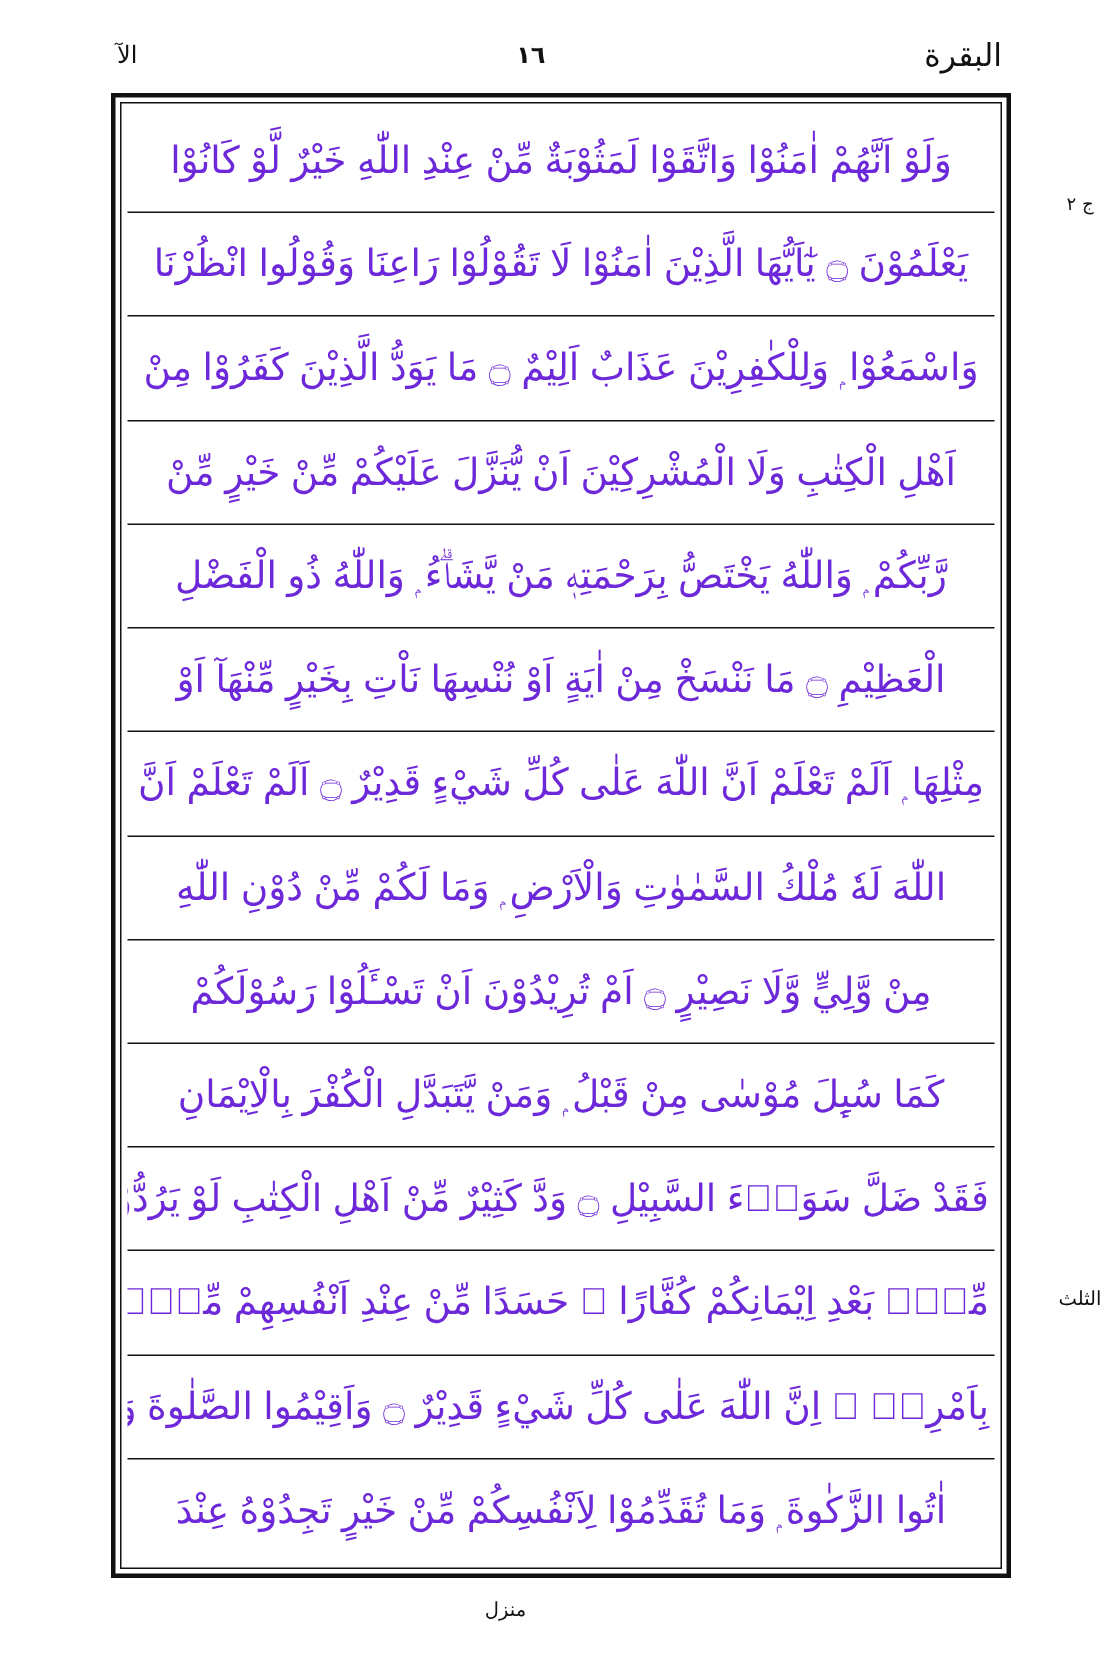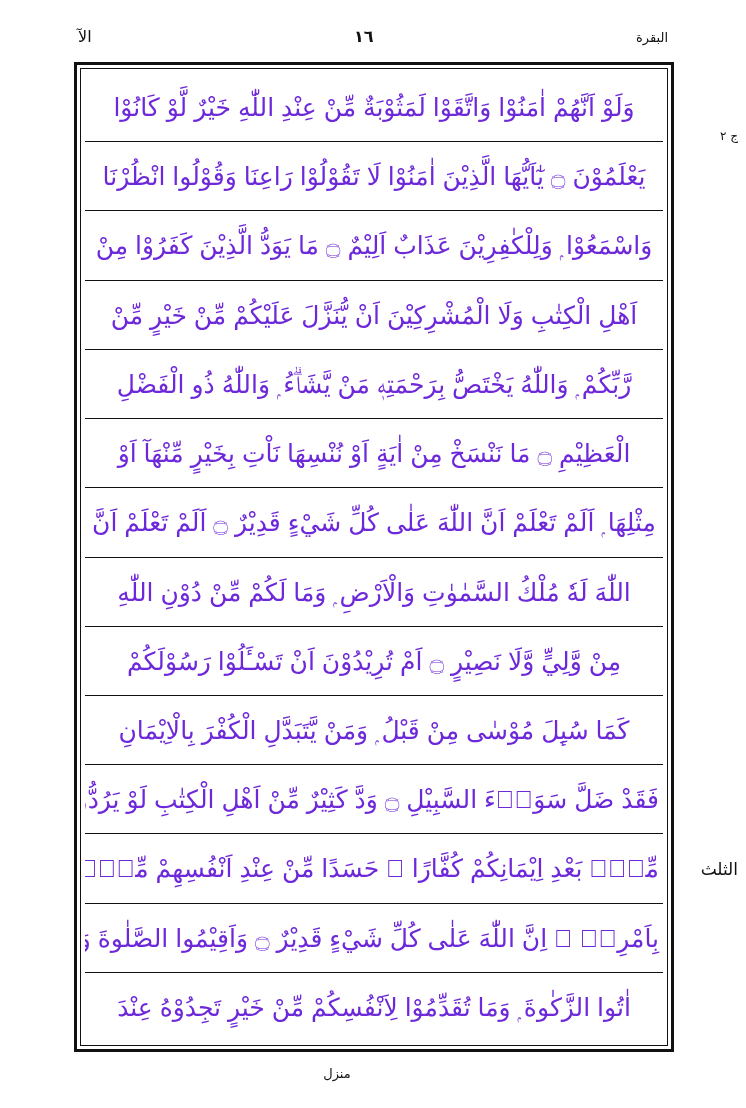--- a/index.html
+++ b/index.html
@@ -39,21 +39,21 @@
   }
   .header-item {
     font-family: "DejaVu Sans", sans-serif;
     font-size: 15px;
     line-height: 1;
     color: #111;
     white-space: nowrap;
     margin-top: 12px;
   }
   .header-surah {
-    font-size: 13px;
+    font-size: 21px;
     letter-spacing: 0px;
   }
   .header-juz {
     font-size: 16px;
   }
   .header-page {
     font-size: 16px;
     font-weight: bold;
   }
 
@@ -122,26 +122,24 @@
     width: 36px;
     text-align: center;
     direction: rtl;
     font-family: "DejaVu Sans", sans-serif;
     font-size: 12px;
     line-height: 1.15;
     color: #111;
   }
   .marker-juz {
     top: 130px;
-    text-align: right;
   }
   .marker-manzil-side {
     top: 860px;
-    font-size: 17px;
-    text-align: right;
+    font-size: 13px;
   }
 
   
   .footer {
     position: absolute;
     left: 0;
     top: 1066px;
     width: 674px;
     text-align: center;
     font-family: "DejaVu Sans", sans-serif;

